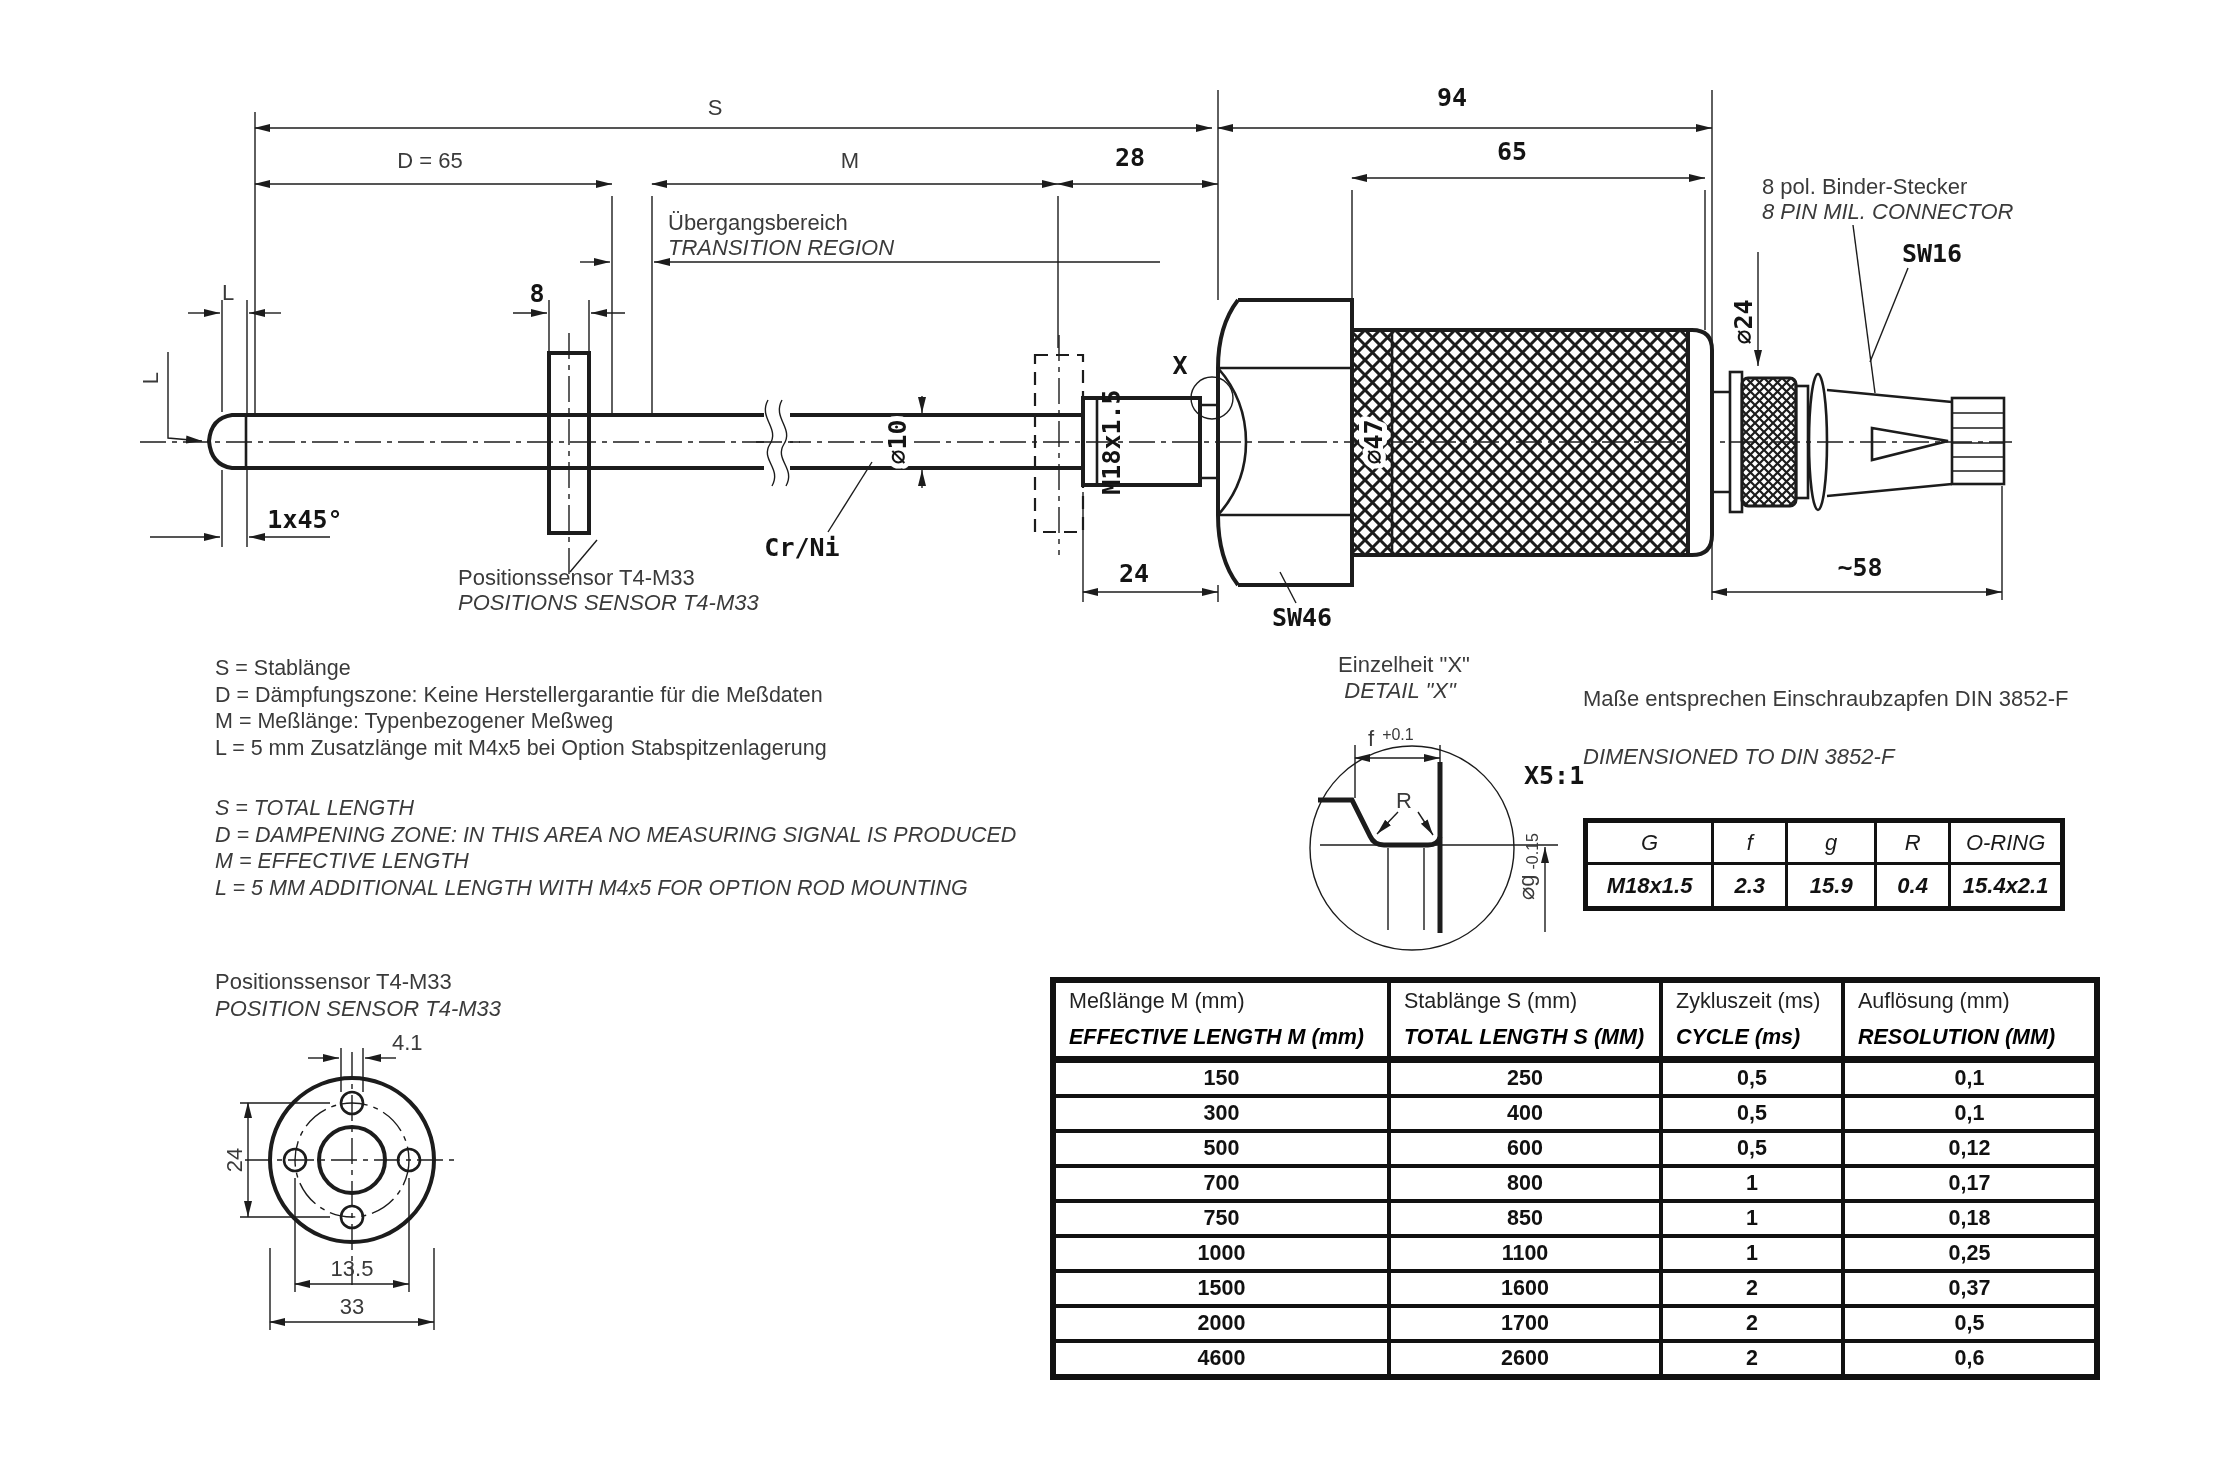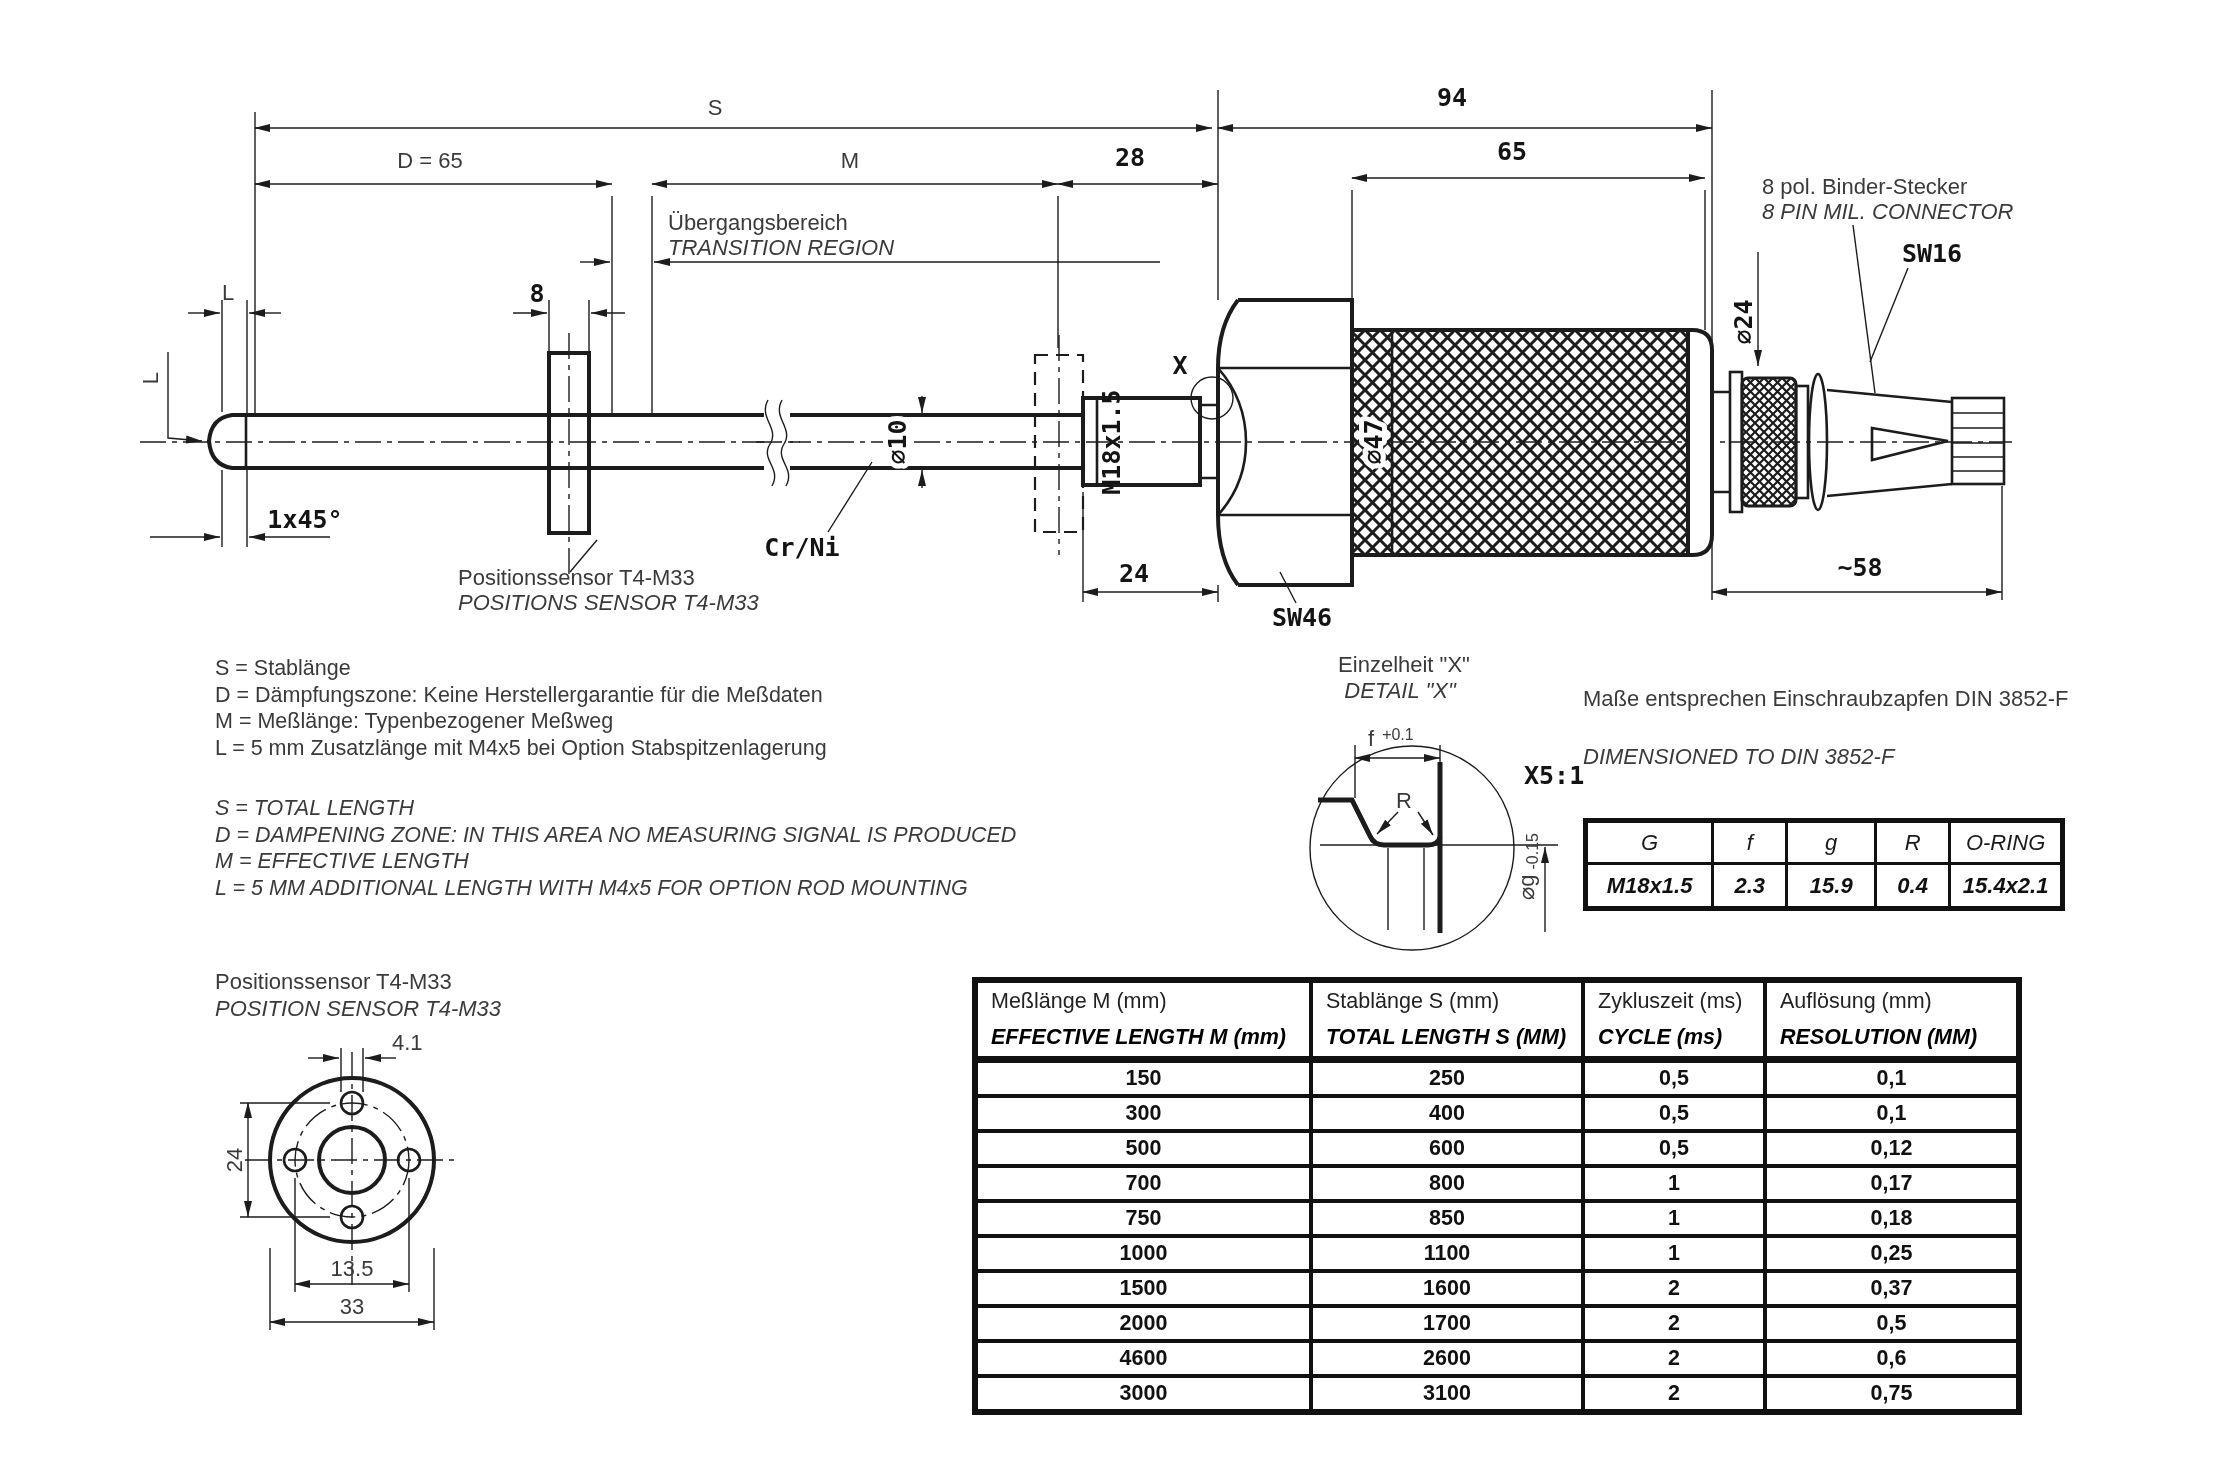--- a/index.html
+++ b/index.html
@@ -262,21 +262,21 @@
   <tr>
     <td>M18x1.5</td>
     <td>2.3</td>
     <td>15.9</td>
     <td>0.4</td>
     <td>15.4x2.1</td>
   </tr>
 </tbody>
     </table>
 
-<table id="size-table" class="abs" style="left:972px;top:977px;border-radius:30px;">
+<table id="size-table" class="abs" style="left:1050px;top:977px;border-radius:30px;">
   <colgroup>
         <col style="width:336px">
         <col style="width:272px">
         <col style="width:182px">
         <col style="width:254px">
       </colgroup>
   <thead>
     <tr>
       <th>
         <div class="l1">Meßlänge M (mm)</div>
@@ -344,22 +344,16 @@
           <td>1700</td>
           <td>2</td>
           <td>0,5</td>
         </tr>
         <tr>
           <td>4600</td>
           <td>2600</td>
           <td>2</td>
           <td>0,6</td>
         </tr>
-        <tr>
-          <td>3000</td>
-          <td>3100</td>
-          <td>2</td>
-          <td>0,75</td>
-        </tr>
       </tbody>
 </table>
 
 </div>
 
 </body></html>

